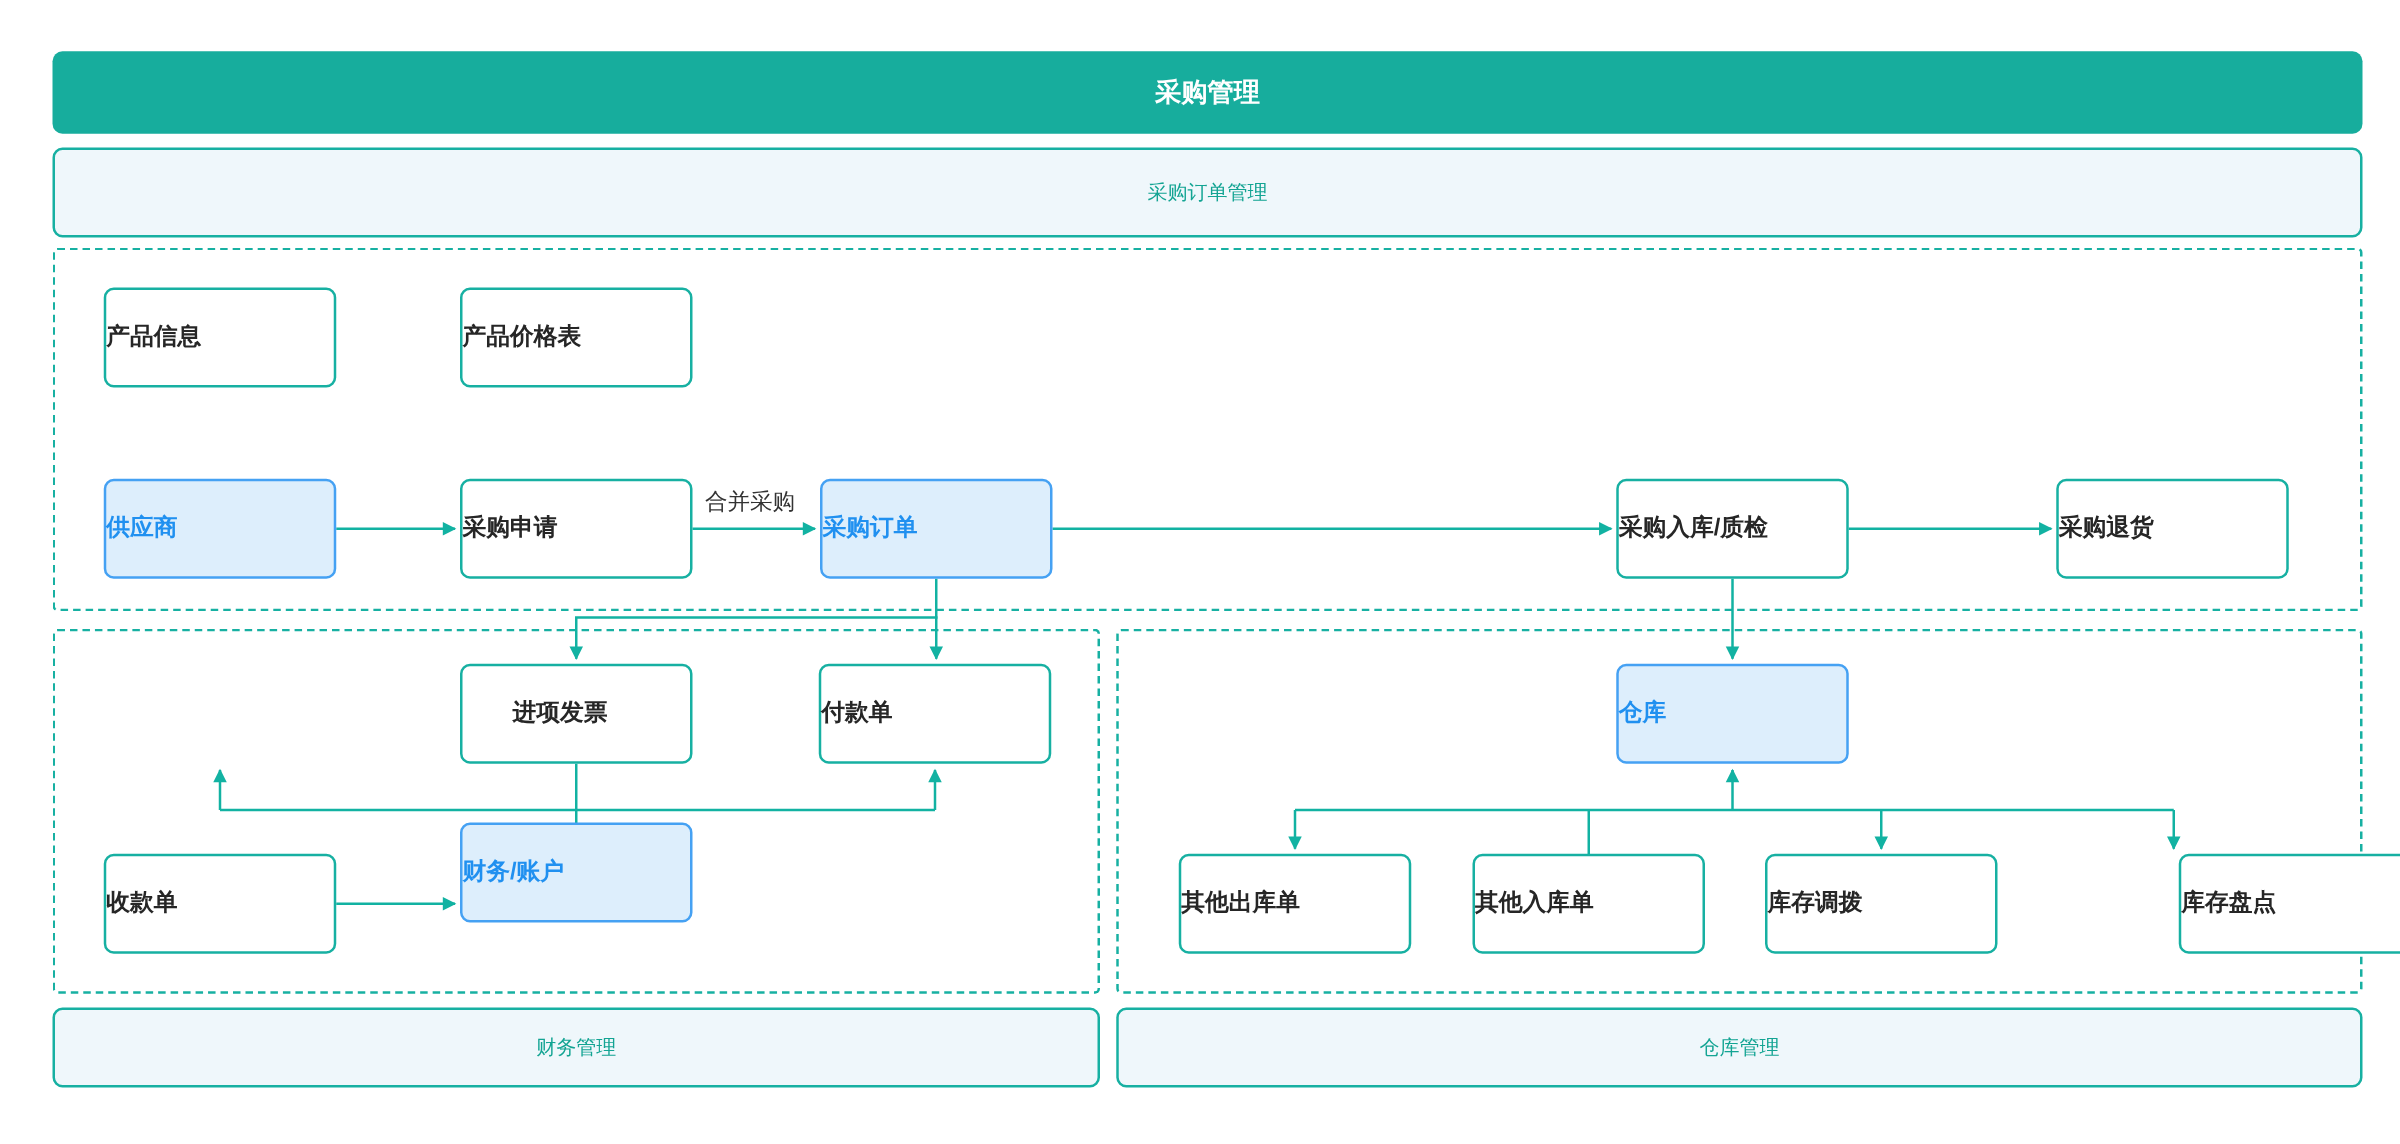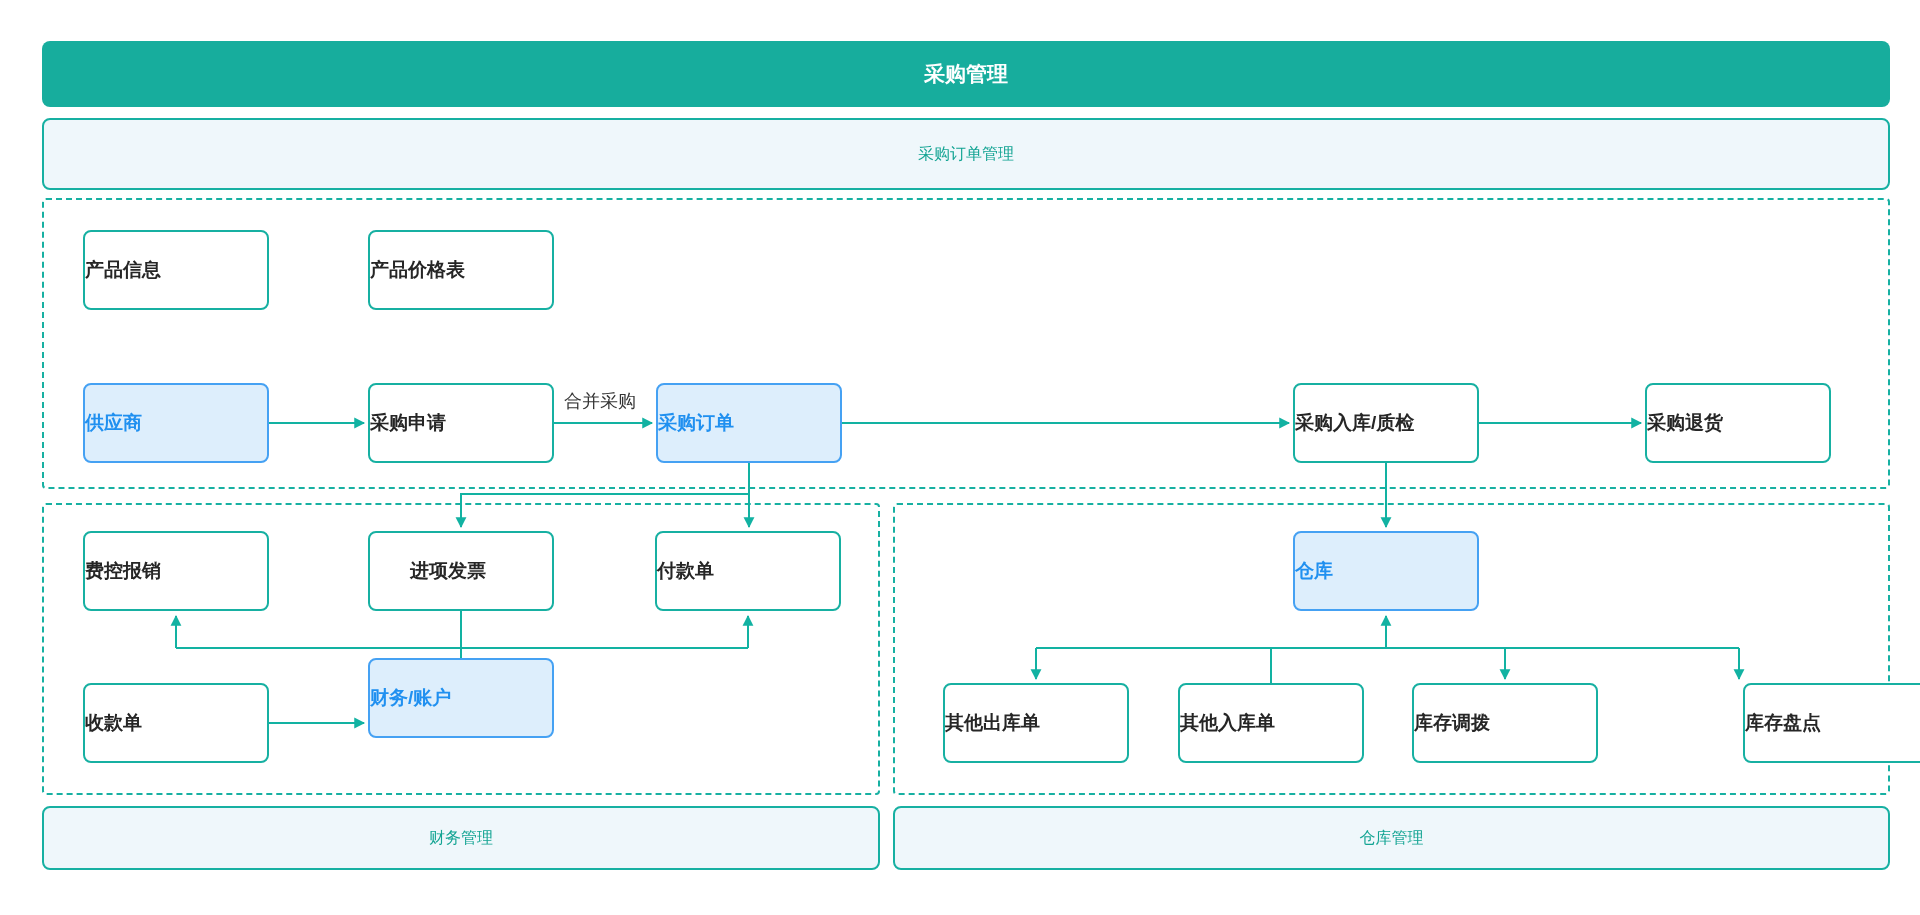--- a/index.html
+++ b/index.html
@@ -131,23 +131,20 @@
   </div>
   <div class="node" style="left:1293px;top:383px;">
     <span>采购入库/质检</span>
   </div>
   <div class="node" style="left:1645px;top:383px;">
     <span>采购退货</span>
   </div>
 
   <span class="edge-label">合并采购</span>
 
-  <div class="node" style="left:83px;top:531px;">
-    <span>费控报销</span>
-  </div>
   <div class="node" style="left:368px;top:531px;padding-left:40px;">
     <span>进项发票</span>
   </div>
   <div class="node" style="left:655px;top:531px;">
     <span>付款单</span>
   </div>
   <div class="node" style="left:83px;top:683px;">
     <span>收款单</span>
   </div>
   <div class="node blue" style="left:368px;top:658px;">

